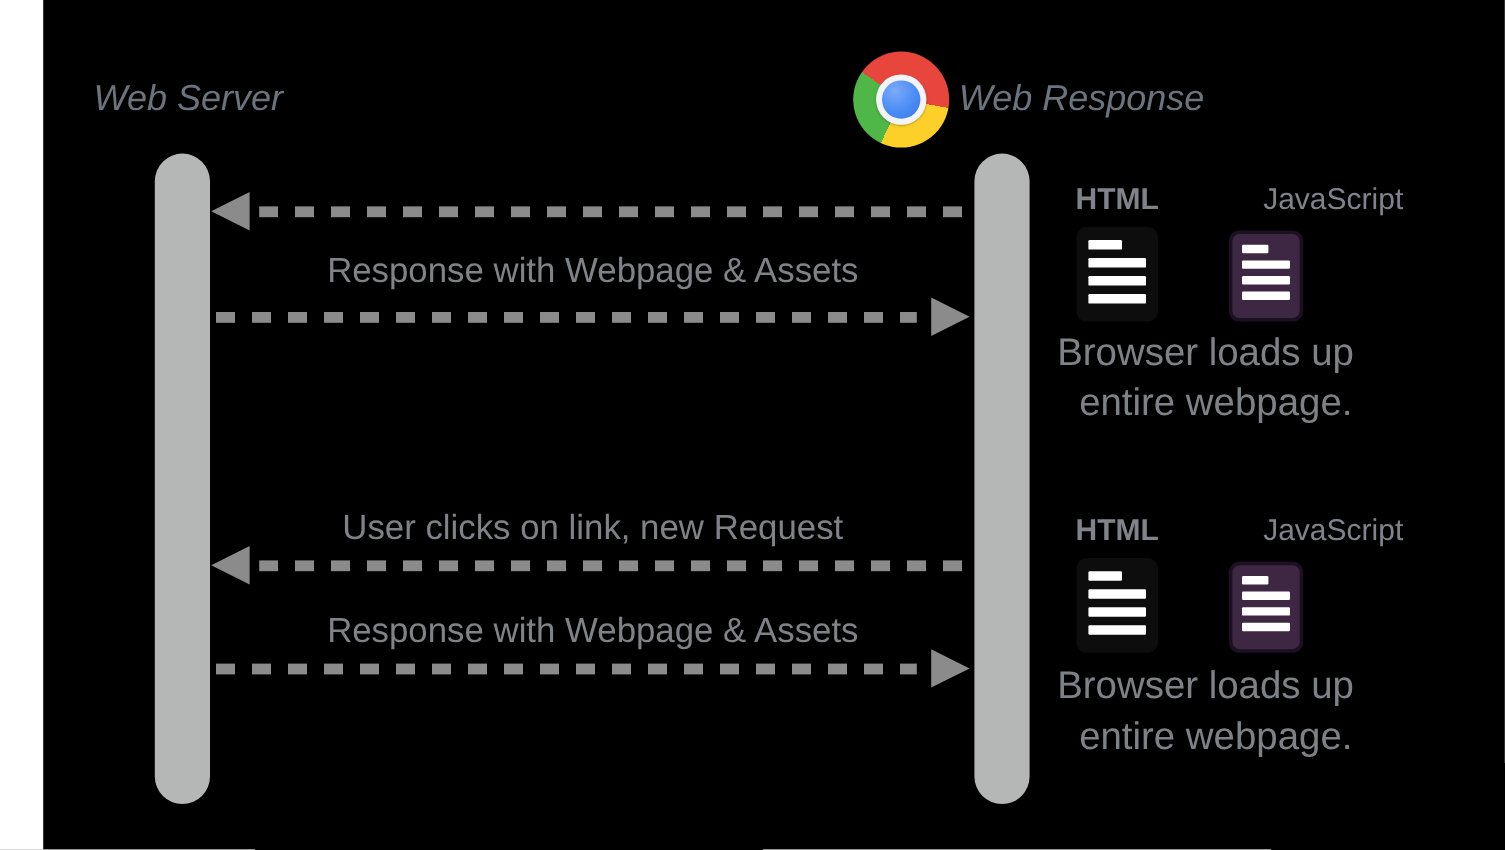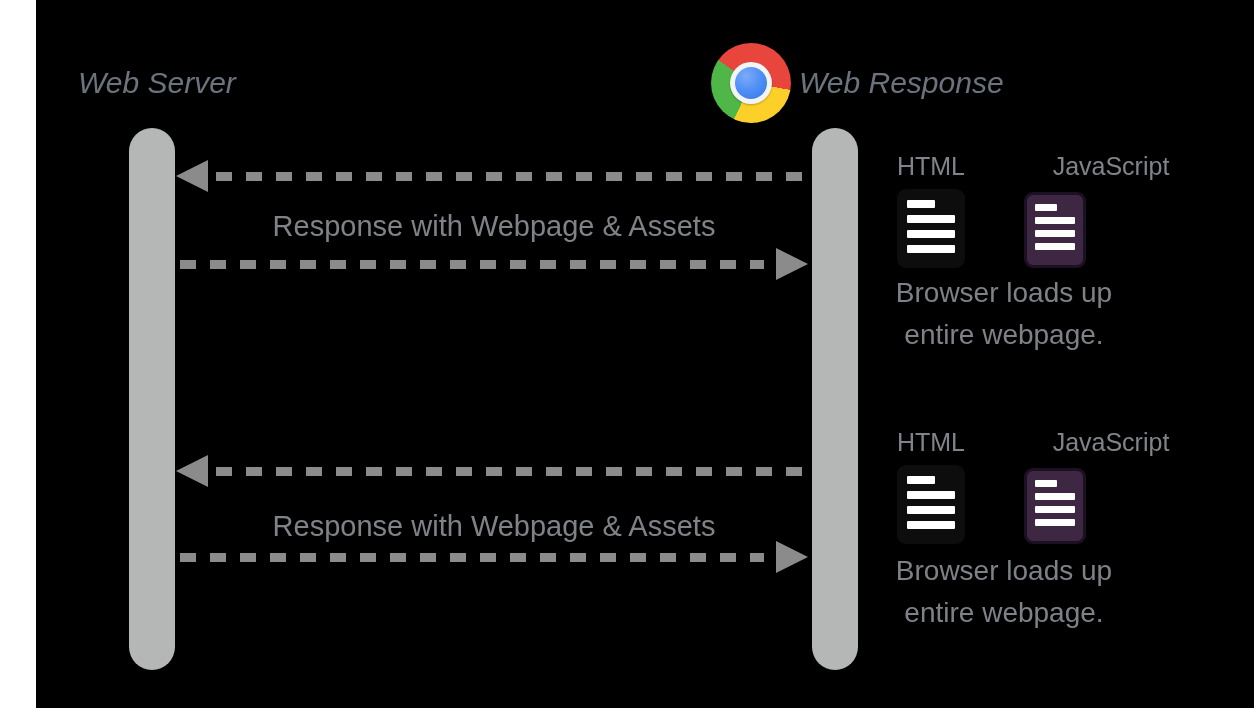--- a/index.html
+++ b/index.html
@@ -111,21 +111,21 @@
   .head4 { left: 740px; top: 541px; }
 
   
   .file-label {
     position: absolute;
     font-size: 25px;
     color: #80848a;
     text-align: center;
     white-space: nowrap;
   }
-  .fl-html  { left: 852px; width: 86px;  }
+  .fl-html  { left: 852px; width: 86px; font-weight: bold;  }
   .fl-js    { left: 1012px; width: 126px; }
   .row1-labels { top: 152px; }
   .row2-labels { top: 428px; }
 
   .doc-icon {
     position: absolute;
     box-sizing: border-box;
     display: flex;
     flex-direction: column;
     border-radius: 9px;
@@ -154,22 +154,22 @@
 
   .icon-html-1 { left: 861px; top: 189px; }
   .icon-js-1   { left: 988px; top: 192px; }
   .icon-html-2 { left: 861px; top: 465px; }
   .icon-js-2   { left: 988px; top: 468px; }
 
   .caption {
     position: absolute;
     left: 845px;
     width: 246px;
-    text-align: center;
-    font-size: 28px;
+    text-align: right;
+    font-size: 32px;
     line-height: 42px;
     color: #7e8287;
     white-space: nowrap;
   }
   .caption span { display: block; }
   .cap1 { top: 272px; }
   .cap2 { top: 550px; }
 </style>
 </head>
 <body>
@@ -188,20 +188,21 @@
   <div class="lifeline server"></div>
   <div class="lifeline browser"></div>
 
   <div class="arrow-head left head1"></div>
   <div class="dash-line line1"></div>
 
   <div class="msg-label lbl2">Response with Webpage &amp; Assets</div>
   <div class="dash-line line2"></div>
   <div class="arrow-head right head2"></div>
 
+  <div class="msg-label lbl3">User clicks on link, new Request</div>
   <div class="arrow-head left head3"></div>
   <div class="dash-line line3"></div>
 
   <div class="msg-label lbl4">Response with Webpage &amp; Assets</div>
   <div class="dash-line line4"></div>
   <div class="arrow-head right head4"></div>
 
   <div class="file-label fl-html row1-labels">HTML</div>
   <div class="file-label fl-js row1-labels">JavaScript</div>
 

